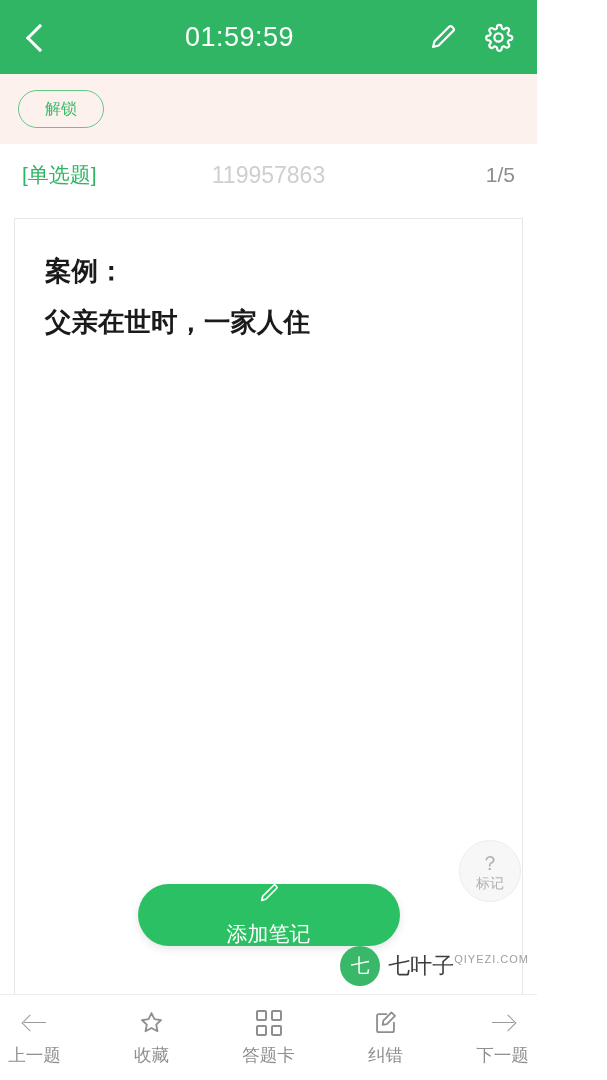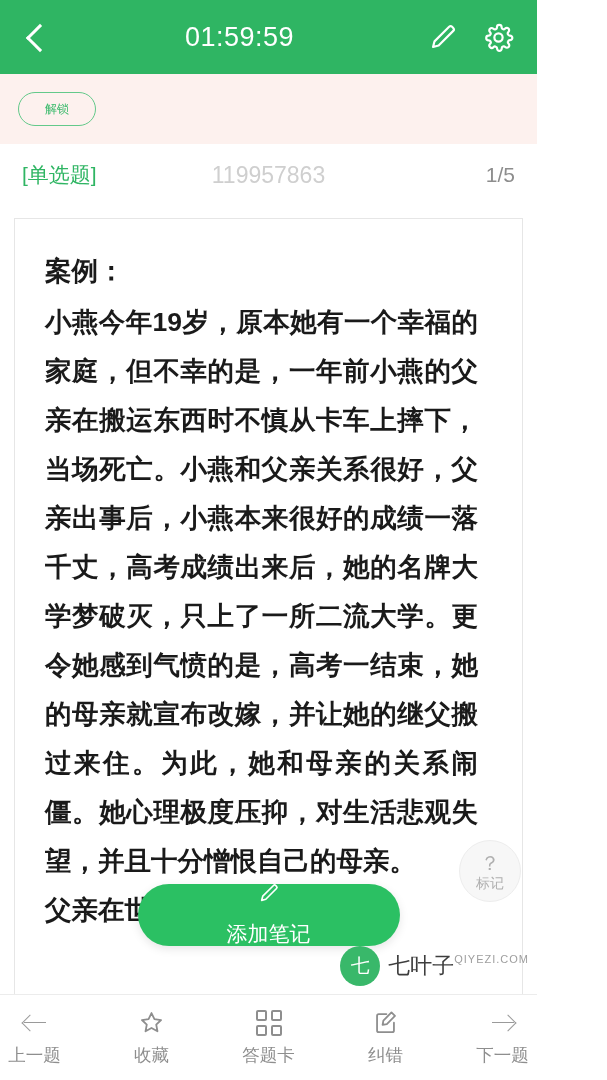--- a/index.html
+++ b/index.html
@@ -71,21 +71,21 @@
   .promo-text {
     color: #4a4a4a;
     font-size: 19.5px;
     white-space: nowrap;
   }
   .promo-btn {
     border: 1px solid #63c98a;
     color: #3aba6b;
     background: transparent;
     border-radius: 22px;
-    font-size: 12px;
+    font-size: 16px;
     padding: 10px 26px;
     line-height: 1;
     white-space: nowrap;
   }
 
   
   .meta {
     height: 62px;
     display: flex; align-items: center;
     padding: 8px 22px;
@@ -281,21 +281,20 @@
 
   <div class="meta">
     <span class="qtype">[单选题]</span>
     <span class="qid">119957863</span>
     <span class="qcount">1/5</span>
   </div>
 
   <div class="body">
     <div class="card">
       <div class="q-title">案例：</div>
-      <div class="q-body">小燕今年19岁，原本她有一个幸福的家庭，但不幸的是，一年前小燕的父亲在搬运东西时不慎从卡车上摔下，当场死亡。小燕和父亲关系很好，父亲出事后，小燕本来很好的成绩一落千丈，高考成绩出来后，她的名牌大学梦破灭，只上了一所二流大学。更令她感到气愤的是，高考一结束，她的母亲就宣布改嫁，并让她的继父搬过来住。为此，她和母亲的关系闹僵。她心理极度压抑，对生活悲观失望，并且十分憎恨自己的母亲。</div>
       <div class="q-body">父亲在世时，一家人住</div>
     </div>
 
     <div class="mark-btn">
       <span class="mark-q">？</span>
       <span class="mark-label">标记</span>
     </div>
 
     <div class="note-pill">
       <span>

